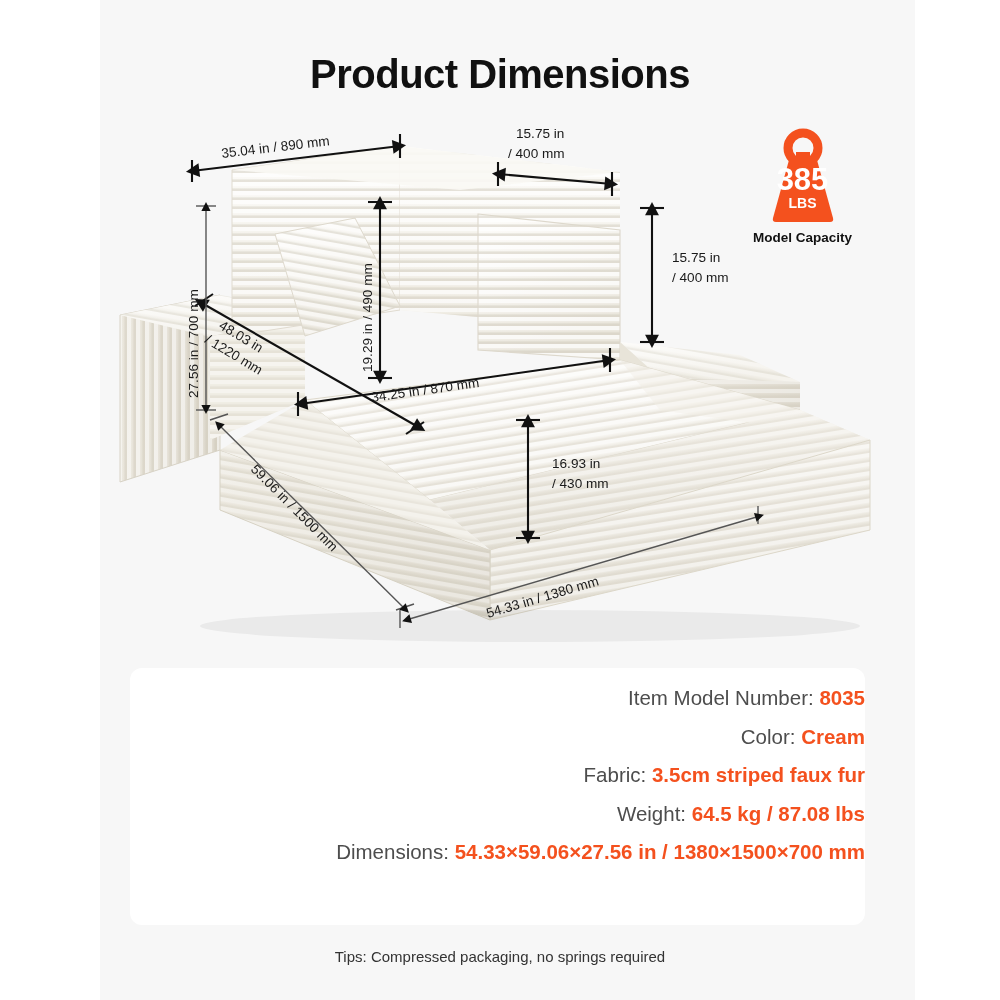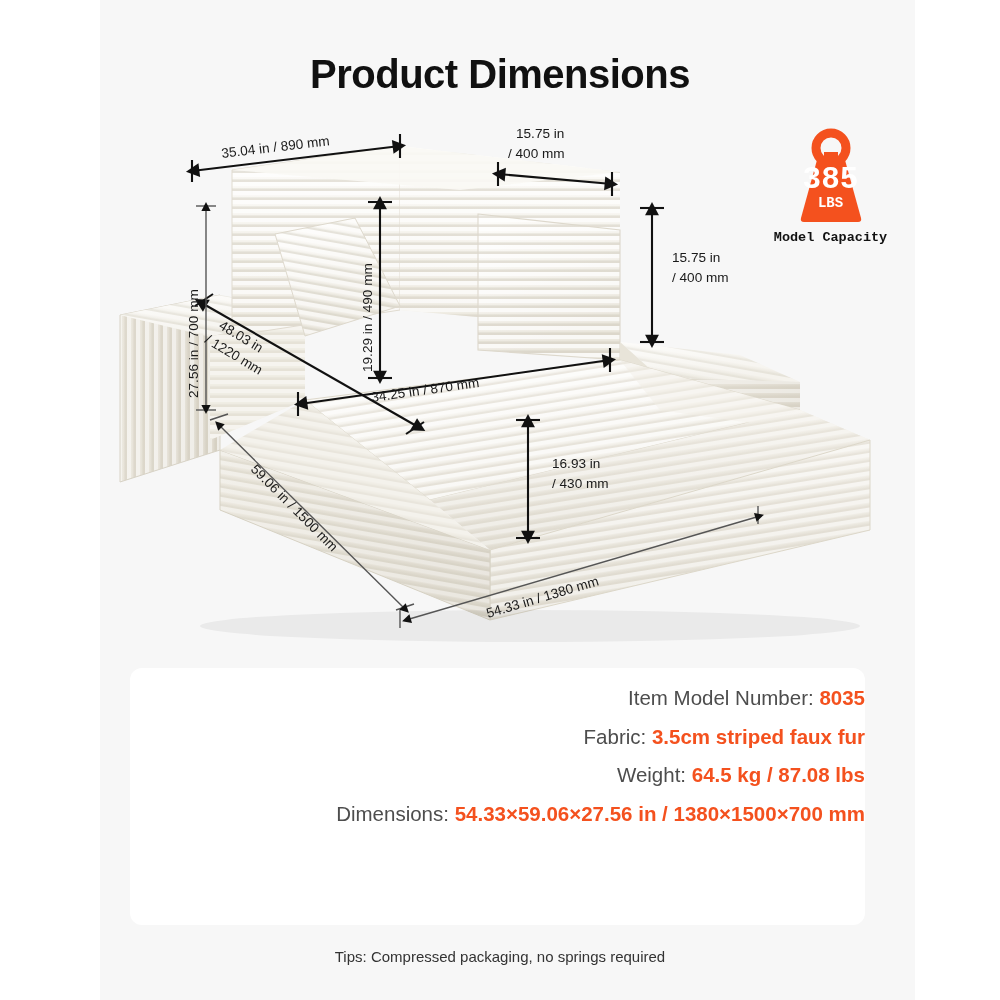--- a/index.html
+++ b/index.html
@@ -18,21 +18,21 @@
 
   
   .title{
     position:absolute;left:0;top:52px;width:1000px;
     text-align:center;
     font-size:40px;font-weight:bold;color:#111111;
     letter-spacing:-0.5px;
   }
 
   
-  .badge{position:absolute;left:763px;top:126px;width:135px;text-align:center;font-family:Liberation Mono, monospace;}
+  .badge{position:absolute;left:735px;top:126px;width:135px;text-align:center;}
   .badge-icon{position:relative;width:100px;height:100px;margin:0 auto;}
   .badge-label{
     margin-top:4px;font-size:13.5px;font-weight:bold;color:#111111;
   }
   .badge-num{
     position:absolute;left:0;top:38px;width:100px;text-align:center;
     font-size:31px;font-weight:bold;color:#ffffff;line-height:1;
     pointer-events:none;
   }
   .badge-unit{
@@ -280,20 +280,24 @@
     </svg>
   </div>
 
   <div class="spec-card">
     <div class="spec-list">
       <div class="spec-row">
         <span>Item Model Number:</span>
         <span class="v">8035</span>
       </div>
       <div class="spec-row">
+        <span>Color:</span>
+        <span class="v">Cream</span>
+      </div>
+      <div class="spec-row">
         <span>Fabric:</span>
         <span class="v">3.5cm striped faux fur</span>
       </div>
       <div class="spec-row">
         <span>Weight:</span>
         <span class="v">64.5 kg / 87.08 lbs</span>
       </div>
       <div class="spec-row">
         <span>Dimensions:</span>
         <span class="v">54.33×59.06×27.56 in / 1380×1500×700 mm</span>

